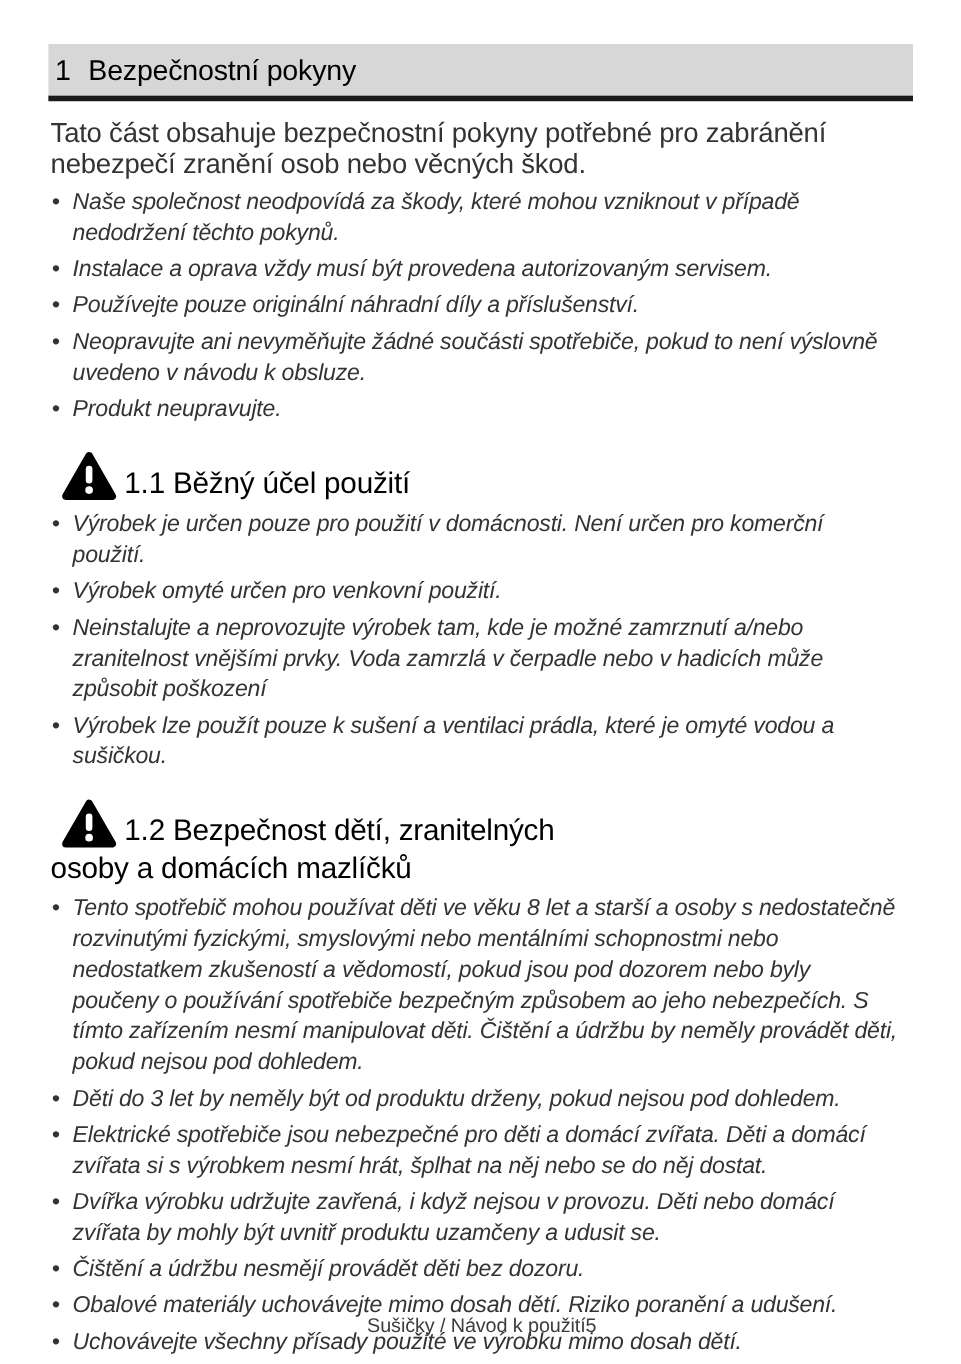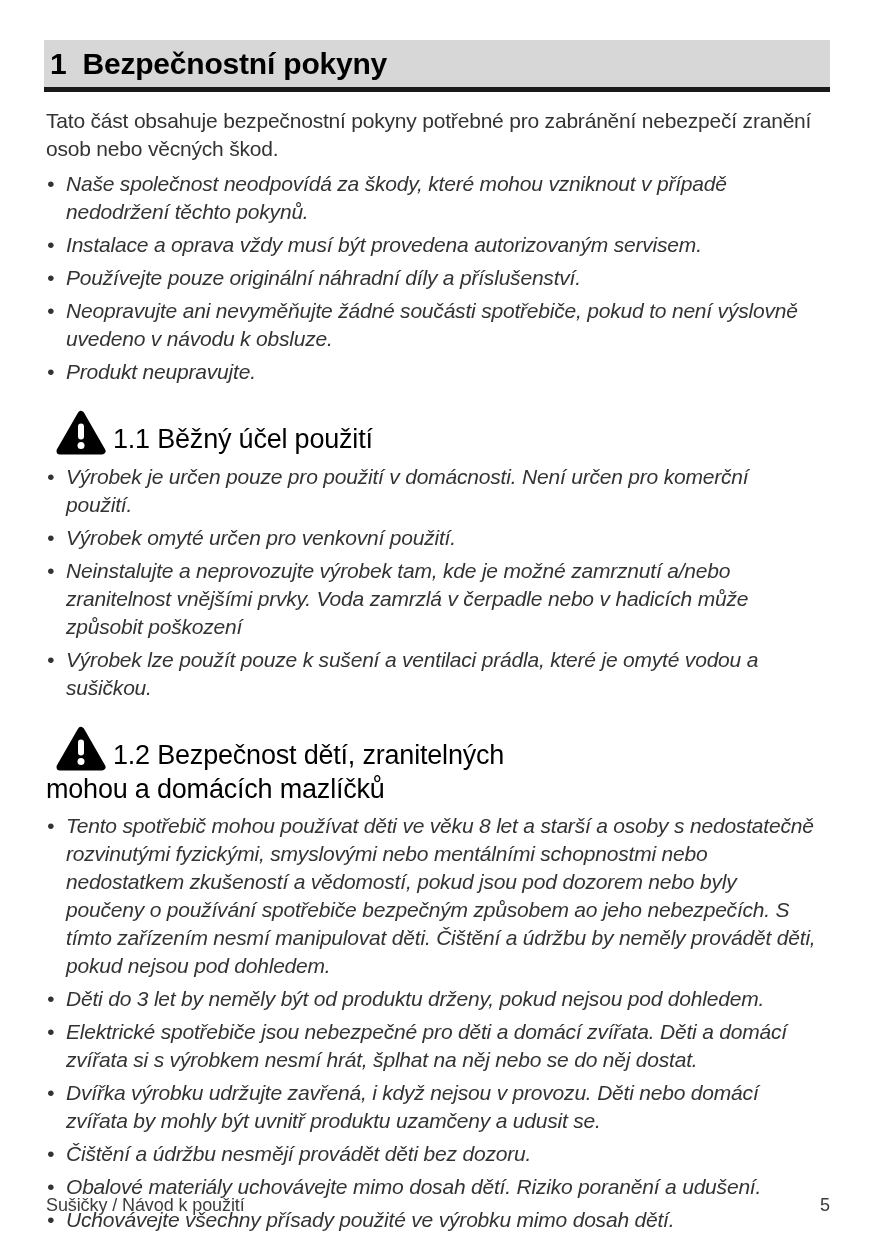--- a/index.html
+++ b/index.html
@@ -14,32 +14,32 @@
   .page { position: relative; width: 874px; height: 1240px; }
   .content { margin: 0 44px; padding-top: 40px; }
 
   .chapter-band {
     background: #d7d7d7;
     border-bottom: 5px solid #1a1a1a;
     padding: 7px 6px 6px 6px;
   }
   h1 {
     margin: 0;
-    font-size: 30px;
+    font-size: 26px;
     line-height: 34px;
-    font-weight: bold;
+    font-weight: normal;
     color: #000000;
   }
   .chapter-num { margin-right: 16px; }
 
   .textcol { margin: 0 10px 0 2px; }
 
   p.intro {
     margin: 15px 0 7px 0;
-    font-size: 21px;
+    font-size: 25px;
     line-height: 28px;
   }
 
   ul.bullets { list-style: none; margin: 0; padding: 0; }
   ul.bullets li {
     position: relative;
     padding-left: 20px;
     margin-bottom: 5px;
     font-size: 21px;
     line-height: 28px;
@@ -67,21 +67,21 @@
     vertical-align: -9px;
   }
   .warn-icon svg { display: block; width: 50px; height: 48px; }
   .h2-line2 { display: block; }
 
   footer.pagefoot {
     position: absolute;
     left: 46px; right: 44px;
     top: 1194px;
     display: flex;
-    justify-content: space-between;
+    justify-content: center;
     align-items: baseline;
     font-size: 18px;
     line-height: 22px;
     color: #3c3c3c;
     letter-spacing: -0.1px;
   }
 </style>
 </head>
 <body>
 
@@ -126,21 +126,21 @@
 
       <section>
         <h2>
           <span class="warn-icon">
             <svg viewBox="0 0 100 96" xmlns="http://www.w3.org/2000/svg" aria-hidden="true">
               <path d="M50 11 L92 84 L8 84 Z" fill="#000" stroke="#000" stroke-width="14" stroke-linejoin="round"></path>
               <rect x="44" y="29" width="12" height="32" rx="6" fill="#fff"></rect>
               <circle cx="50" cy="73" r="7" fill="#fff"></circle>
             </svg>
           </span><span>1.2 Bezpečnost dětí, zranitelných</span>
-          <span class="h2-line2">mohou a domácích mazlíčků</span>
+          <span class="h2-line2">osoby a domácích mazlíčků</span>
         </h2>
         <ul class="bullets">
           <li>Tento spotřebič mohou používat děti ve věku 8 let a starší a osoby s nedostatečně rozvinutými fyzickými, smyslovými nebo mentálními schopnostmi nebo nedostatkem zkušeností a vědomostí, pokud jsou pod dozorem nebo byly poučeny o používání spotřebiče bezpečným způsobem ao jeho nebezpečích. S tímto zařízením nesmí manipulovat děti. Čištění a údržbu by neměly provádět děti, pokud nejsou pod dohledem.</li>
           <li>Děti do 3 let by neměly být od produktu drženy, pokud nejsou pod dohledem.</li>
           <li>Elektrické spotřebiče jsou nebezpečné pro děti a domácí zvířata. Děti a domácí zvířata si s výrobkem nesmí hrát, šplhat na něj nebo se do něj dostat.</li>
           <li>Dvířka výrobku udržujte zavřená, i když nejsou v provozu. Děti nebo domácí zvířata by mohly být uvnitř produktu uzamčeny a udusit se.</li>
           <li>Čištění a údržbu nesmějí provádět děti bez dozoru.</li>
           <li>Obalové materiály uchovávejte mimo dosah dětí. Riziko poranění a udušení.</li>
           <li>Uchovávejte všechny přísady použité ve výrobku mimo dosah dětí.</li>
           <li>Před likvidací výrobku odřízněte napájecí kabel a zničte plnicí dvířka.</li>

